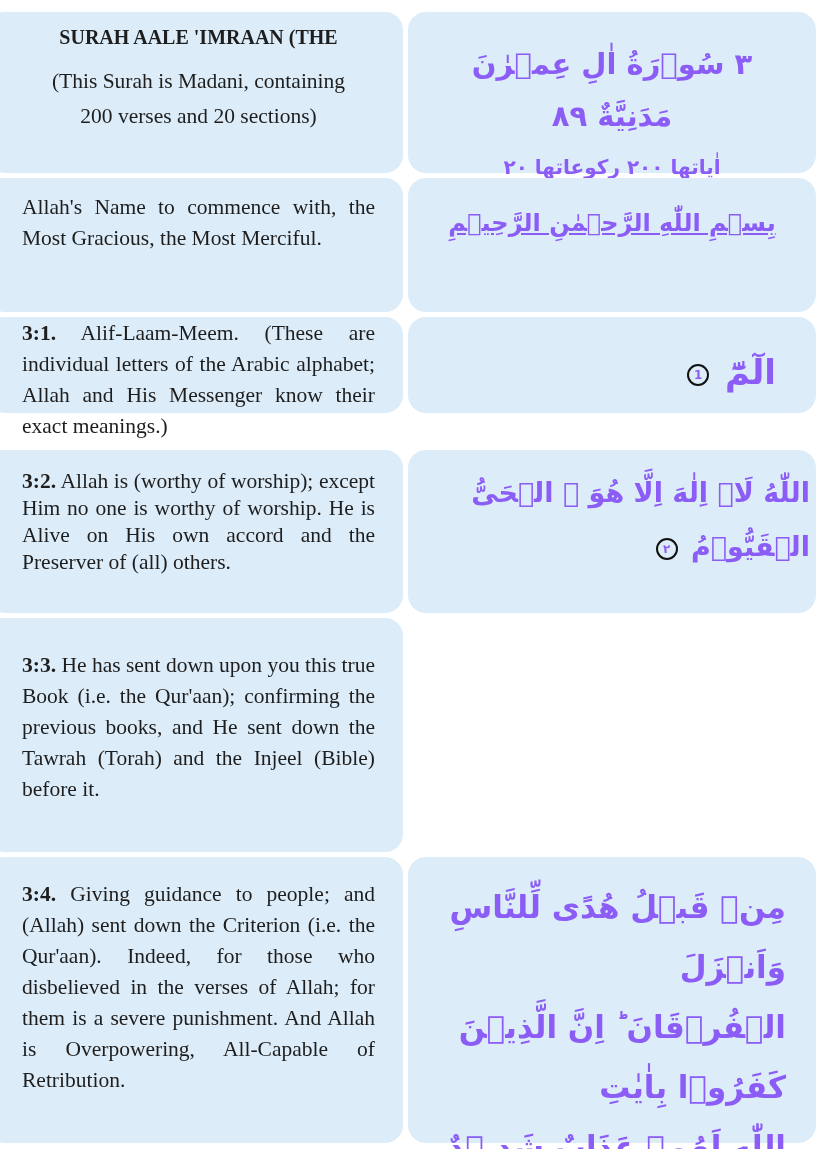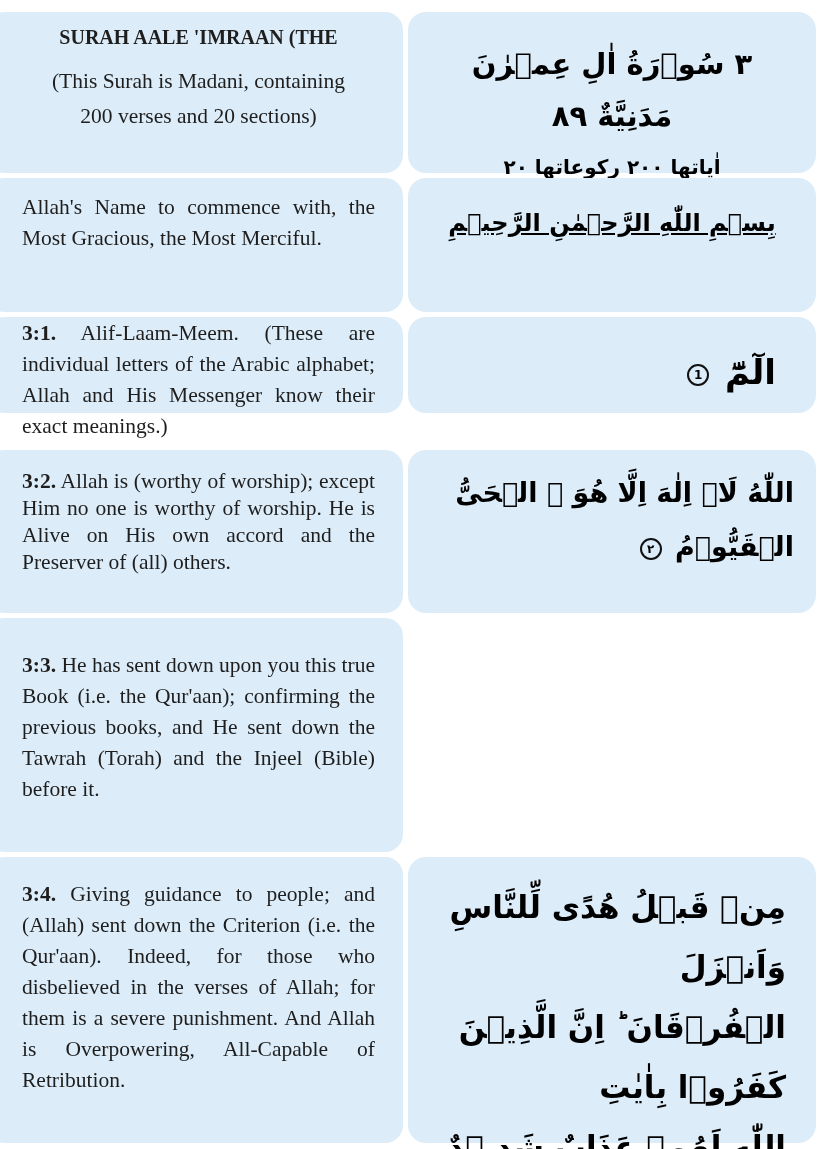--- a/index.html
+++ b/index.html
@@ -14,21 +14,21 @@
   .cell.left { left: -14px; width: 417px; padding: 0 28px 0 36px; }
   .cell.right { left: 408px; width: 408px; padding: 0 30px; }
   .en { font-size: 21.5px; line-height: 31px; text-align: justify; }
   .en b { font-weight: bold; }
   .title-block { text-align: center; }
   .title-block .t { font-weight: bold; font-size: 20px; line-height: 30px; }
   .title-block .s { font-size: 21.5px; line-height: 31px; margin-top: 14px; }
   .ar {
     font-family: "DejaVu Sans", sans-serif;
     direction: rtl; text-align: right;
-    font-weight: bold; color: #000000;
+    font-weight: bold; color: #8b5cf6;
     font-size: 31px; line-height: 54px;
   }
   .ar.center { text-align: center; }
   .ayah-marker {
     display: inline-block; width: 22px; height: 22px; border: 2px solid #111;
     border-radius: 50%; font-size: 12px; line-height: 18px; text-align: center;
     vertical-align: middle; direction: ltr; font-weight: bold; margin: 0 4px;
   }
 </style>
 </head>
@@ -72,21 +72,21 @@
   </div>
 </div>
 
 <div class="row" style="top:450px;height:163px;">
   <div class="cell left" style="padding-top:18px;">
     <div class="en" style="line-height:27px;">
       <b>3:2.</b>
       <span>Allah is (worthy of worship); except Him no one is worthy of worship. He is Alive on His own accord and the Preserver of (all) others.</span>
     </div>
   </div>
-  <div class="cell right" style="padding-top:16px;padding-right:22px;">
+  <div class="cell right" style="padding-top:16px;padding-right:6px;">
     <div class="ar" style="font-size:27px;">
       <span>اللّٰهُ لَاۤ اِلٰهَ اِلَّا هُوَ ۙ الۡحَىُّ الۡقَيُّوۡمُ</span>
       <span class="ayah-marker">٢</span>
     </div>
   </div>
 </div>
 
 <div class="row" style="top:618px;height:234px;">
   <div class="cell left" style="padding-top:32px;">
     <div class="en">

